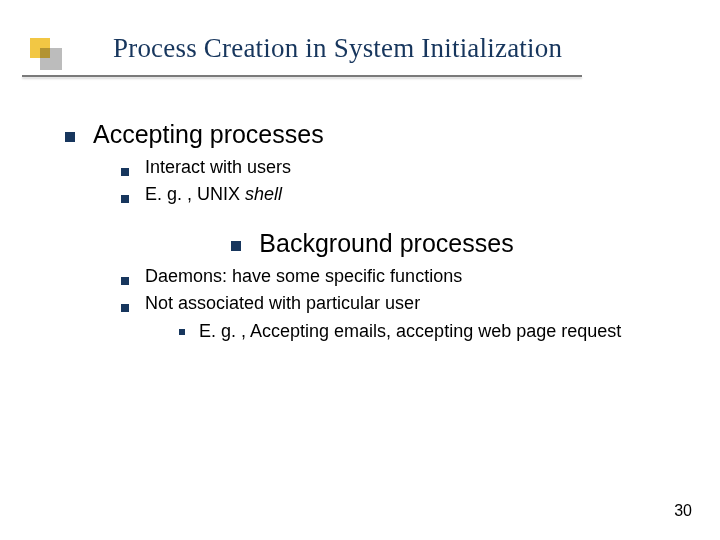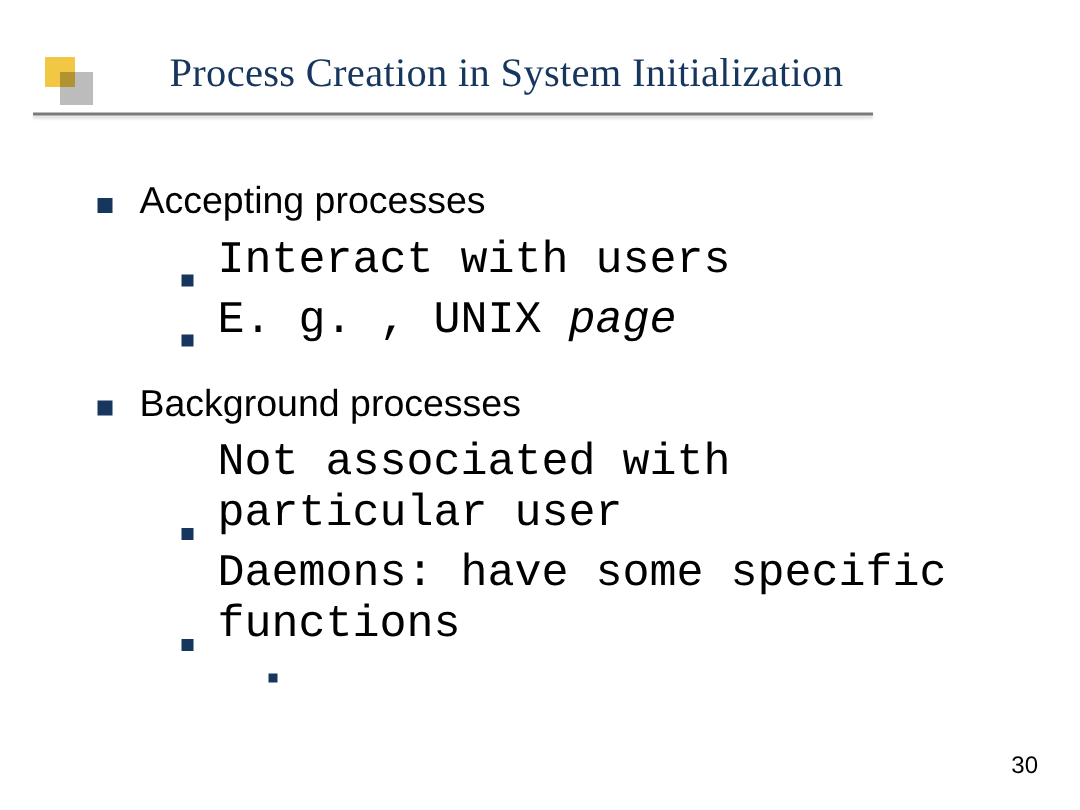--- a/index.html
+++ b/index.html
@@ -71,42 +71,41 @@
     right: 40px;
   }
   .lvl1 {
     margin: 10px 0 8px 0;
     font-size: 25px;
     display: flex;
     align-items: flex-start;
   }
   .lvl2 {
     margin: 6px 0 6px 56px;
-    font-size: 30px;
+    font-size: 18px;
     display: flex;
-    align-items: flex-end;
-    font-family: Liberation Mono, monospace;
+    align-items: center;
   }
   .lvl3 {
     margin: 5px 0 5px 114px;
     font-size: 18px;
     display: flex;
     align-items: flex-start;
     line-height: 1.3;
   }
   .bullet {
     flex: 0 0 auto;
     background: #17365d;
     margin-top: 0.48em;
   }
   .lvl1 .bullet { width: 10px; height: 10px; margin-right: 18px; }
   .lvl2 .bullet { width: 8px;  height: 8px;  margin-right: 16px; }
   .lvl3 .bullet { width: 6px;  height: 6px;  margin-right: 14px; }
   .italic { font-style: italic; }
-  .block2 { margin-top: 24px; }
+  .block2 { margin-top: 24px; justify-content: center; }
   .pagenum {
     position: absolute;
     bottom: 20px;
     right: 28px;
     font-size: 16px;
     color: #000;
   }
 </style>
 </head>
 <body>
@@ -127,37 +126,38 @@
       <span class="bullet"></span>
       <span>Accepting processes</span>
     </div>
     <div class="lvl2">
       <span class="bullet"></span>
       <span>Interact with users</span>
     </div>
     <div class="lvl2">
       <span class="bullet"></span>
       <span>
-        <span>E. g. , UNIX </span><span class="italic">page</span>
+        <span>E. g. , UNIX </span><span class="italic">shell</span>
       </span>
     </div>
 
     <div class="lvl1 block2">
       <span class="bullet"></span>
       <span>Background processes</span>
     </div>
     <div class="lvl2">
       <span class="bullet"></span>
-      <span>Not associated with particular user</span>
+      <span>Daemons: have some specific functions</span>
     </div>
     <div class="lvl2">
       <span class="bullet"></span>
-      <span>Daemons: have some specific functions</span>
+      <span>Not associated with particular user</span>
     </div>
     <div class="lvl3">
       <span class="bullet"></span>
+      <span>E. g. , Accepting emails, accepting web page request</span>
     </div>
 
   </div>
 
   <div class="pagenum">30</div>
 
 </div>
 
 </body></html>

